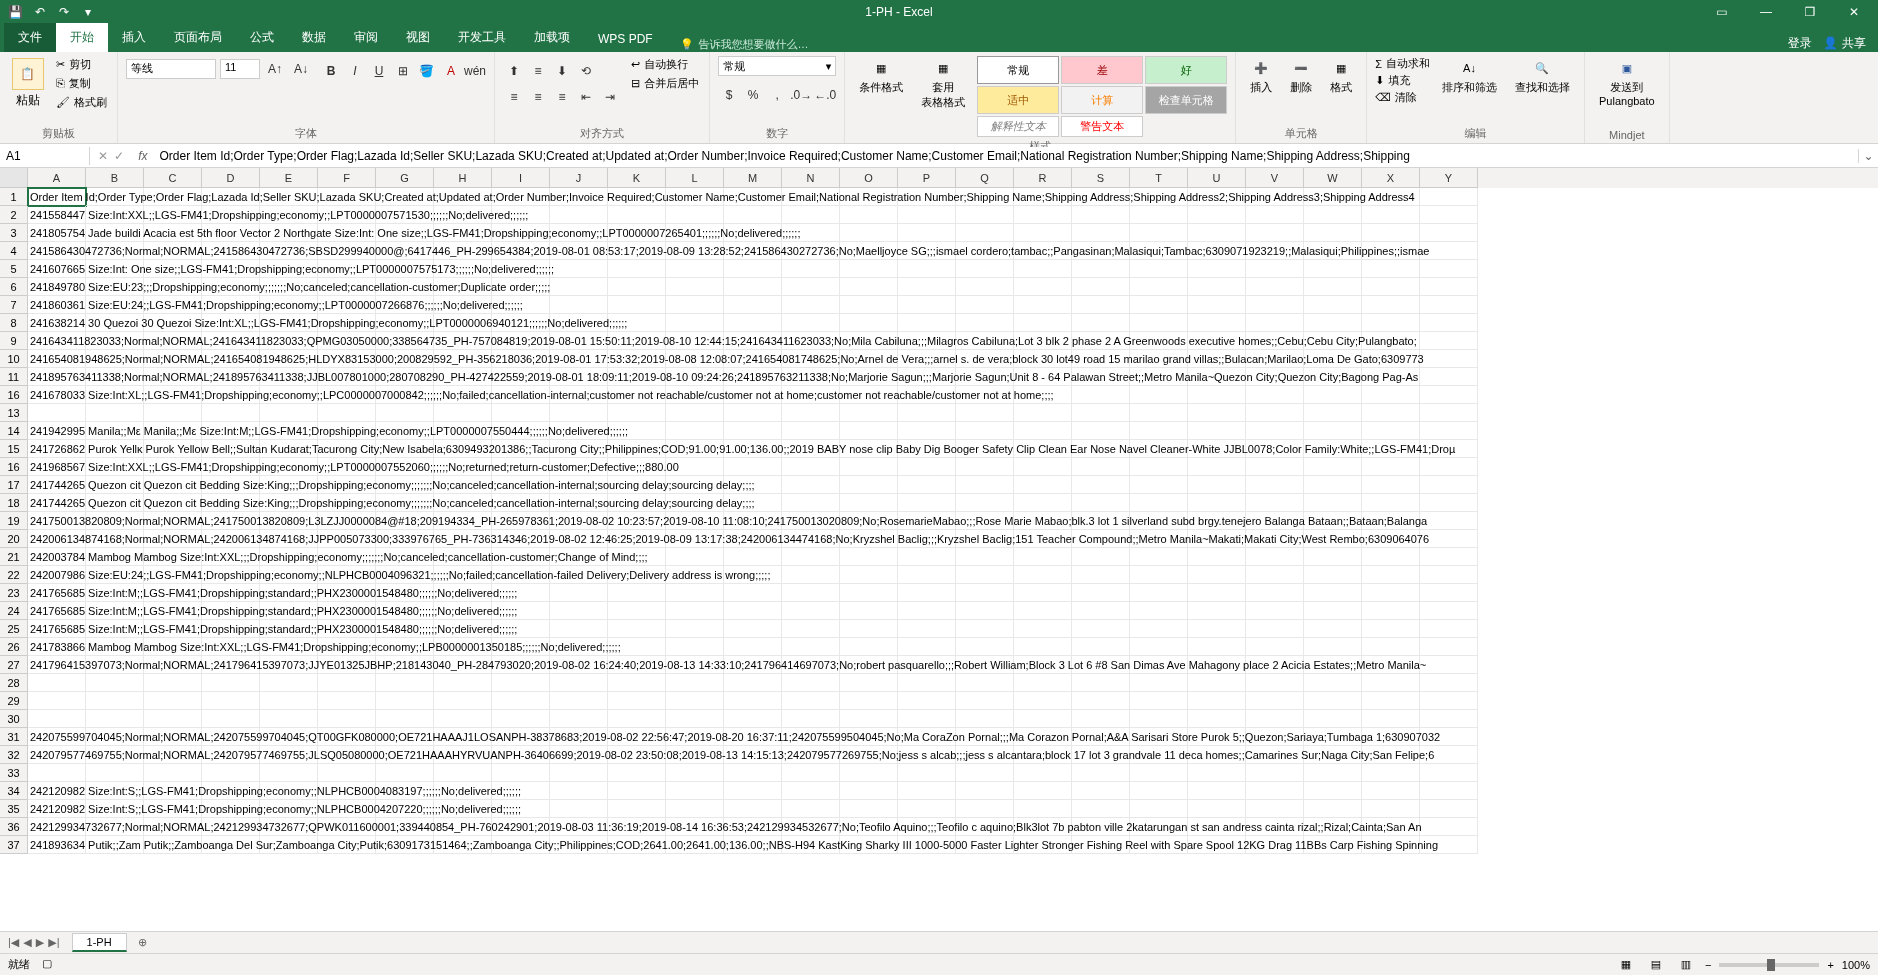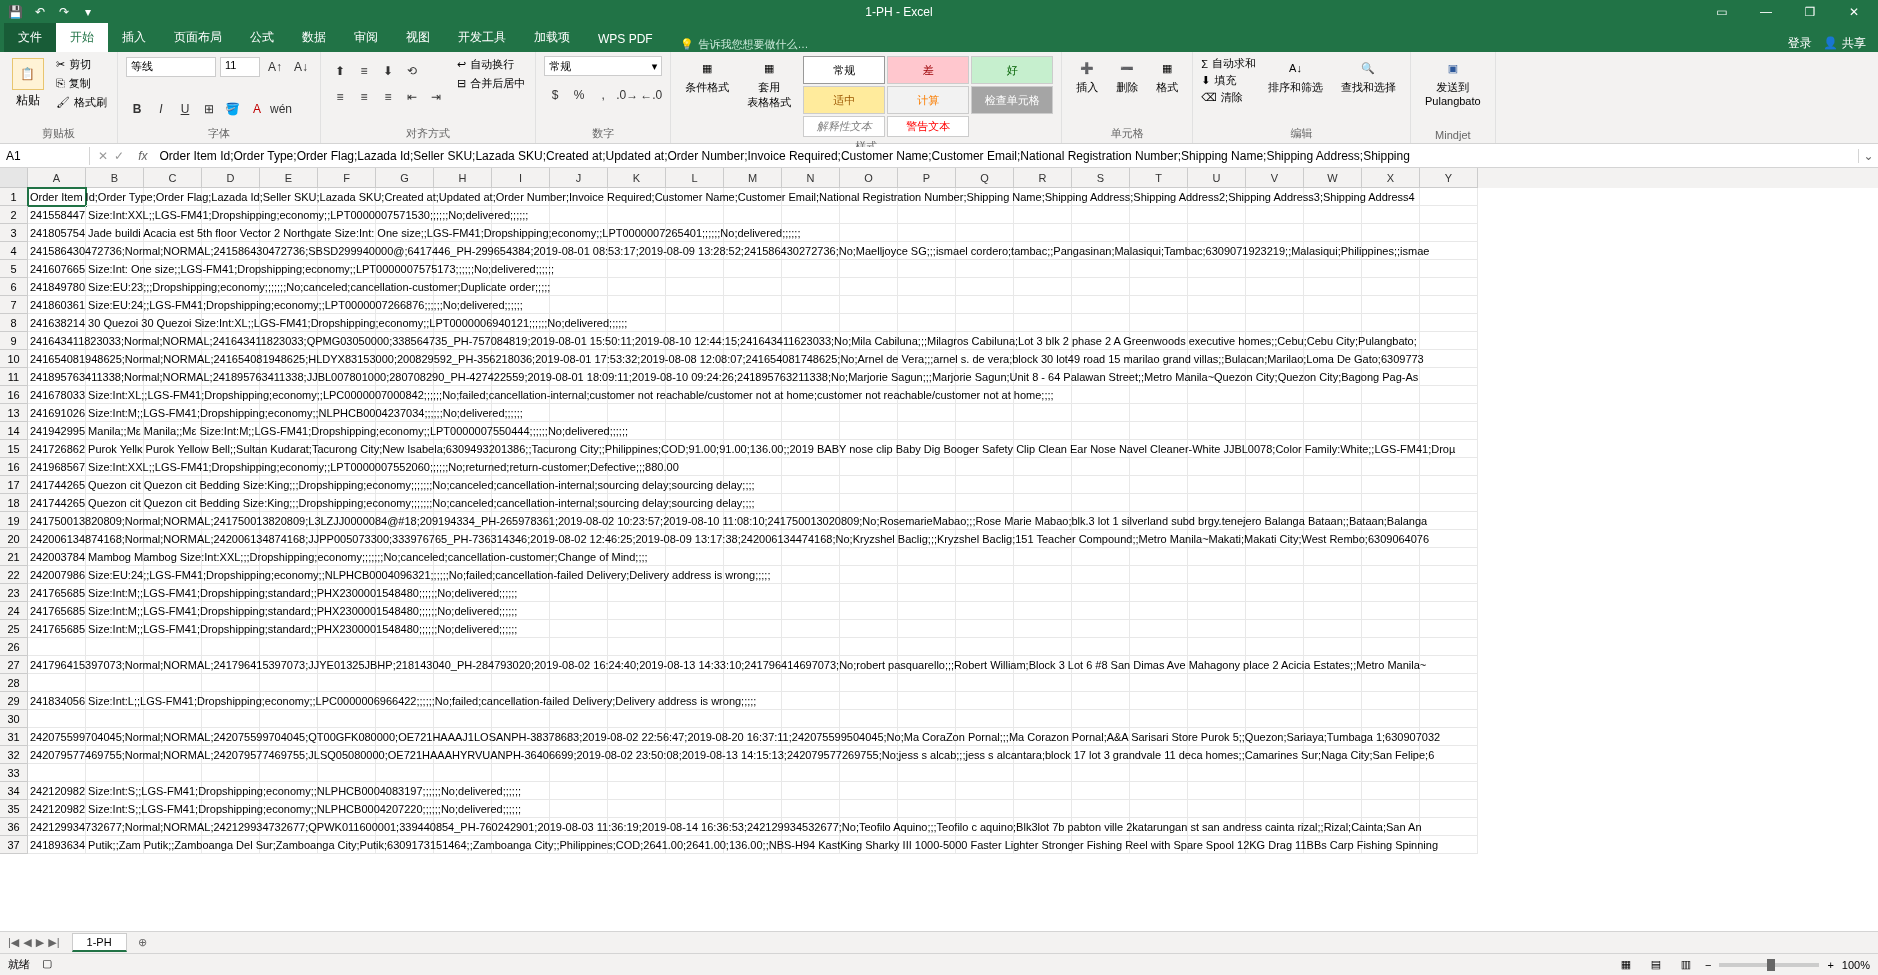--- a/index.html
+++ b/index.html
@@ -131,21 +131,21 @@
         <div>
             <span>🖌</span>
             <span>格式刷</span>
           </div>
       </div>
     </div>
     <div class="ribbon-group-label">剪贴板</div>
   </div>
 
   <div class="ribbon-group">
-    <div style="display:flex; flex-direction:column; gap:16px;">
+    <div style="display:flex; flex-direction:row; gap:8px;">
       <div class="font-row">
         <div class="font-select">等线</div>
         <div class="size-select">11</div>
         <span class="icon-btn">A↑</span>
         <span class="icon-btn">A↓</span>
       </div>
       <div class="btn-row">
         <span class="icon-btn">
             <b>B</b>
           </span>
@@ -706,21 +706,20 @@
         <div class="cell" style="width: 58px;"></div>
         <div class="cell" style="width: 58px;"></div>
         <div class="cell" style="width: 58px;"></div>
         <div class="cell" style="width: 58px;"></div>
         <div class="cell" style="width: 58px;"></div>
         <div class="cell" style="width: 58px;"></div>
         <div class="cell" style="width: 58px;"></div>
         <div class="cell" style="width: 58px;"></div>
         <div class="cell" style="width: 58px;"></div>
         <div class="cell" style="width: 58px;"></div>
-        <div class="overflow-text">241691026 Size:Int:M;;LGS-FM41;Dropshipping;economy;;NLPHCB0004237034;;;;;;No;delivered;;;;;;</div>
       </div>
       <div class="row">
         <div class="row-h">14</div>
         <div class="cell" style="width: 58px;"></div>
         <div class="cell" style="width: 58px;"></div>
         <div class="cell" style="width: 58px;"></div>
         <div class="cell" style="width: 58px;"></div>
         <div class="cell" style="width: 58px;"></div>
         <div class="cell" style="width: 58px;"></div>
         <div class="cell" style="width: 58px;"></div>
@@ -1083,20 +1082,21 @@
         <div class="cell" style="width: 58px;"></div>
         <div class="cell" style="width: 58px;"></div>
         <div class="cell" style="width: 58px;"></div>
         <div class="cell" style="width: 58px;"></div>
         <div class="cell" style="width: 58px;"></div>
         <div class="cell" style="width: 58px;"></div>
         <div class="cell" style="width: 58px;"></div>
         <div class="cell" style="width: 58px;"></div>
         <div class="cell" style="width: 58px;"></div>
         <div class="cell" style="width: 58px;"></div>
+        <div class="overflow-text">241783866 Mambog   Mambog   Size:Int:XXL;;LGS-FM41;Dropshipping;economy;;LPB0000001350185;;;;;;No;delivered;;;;;;</div>
       </div>
       <div class="row">
         <div class="row-h">27</div>
         <div class="cell" style="width: 58px;"></div>
         <div class="cell" style="width: 58px;"></div>
         <div class="cell" style="width: 58px;"></div>
         <div class="cell" style="width: 58px;"></div>
         <div class="cell" style="width: 58px;"></div>
         <div class="cell" style="width: 58px;"></div>
         <div class="cell" style="width: 58px;"></div>
@@ -1168,21 +1168,20 @@
         <div class="cell" style="width: 58px;"></div>
         <div class="cell" style="width: 58px;"></div>
         <div class="cell" style="width: 58px;"></div>
         <div class="cell" style="width: 58px;"></div>
         <div class="cell" style="width: 58px;"></div>
         <div class="cell" style="width: 58px;"></div>
         <div class="cell" style="width: 58px;"></div>
         <div class="cell" style="width: 58px;"></div>
         <div class="cell" style="width: 58px;"></div>
         <div class="cell" style="width: 58px;"></div>
-        <div class="overflow-text">241834056 Size:Int:L;;LGS-FM41;Dropshipping;economy;;LPC0000006966422;;;;;;No;failed;cancellation-failed Delivery;Delivery address is wrong;;;;;</div>
       </div>
       <div class="row">
         <div class="row-h">30</div>
         <div class="cell" style="width: 58px;"></div>
         <div class="cell" style="width: 58px;"></div>
         <div class="cell" style="width: 58px;"></div>
         <div class="cell" style="width: 58px;"></div>
         <div class="cell" style="width: 58px;"></div>
         <div class="cell" style="width: 58px;"></div>
         <div class="cell" style="width: 58px;"></div>

